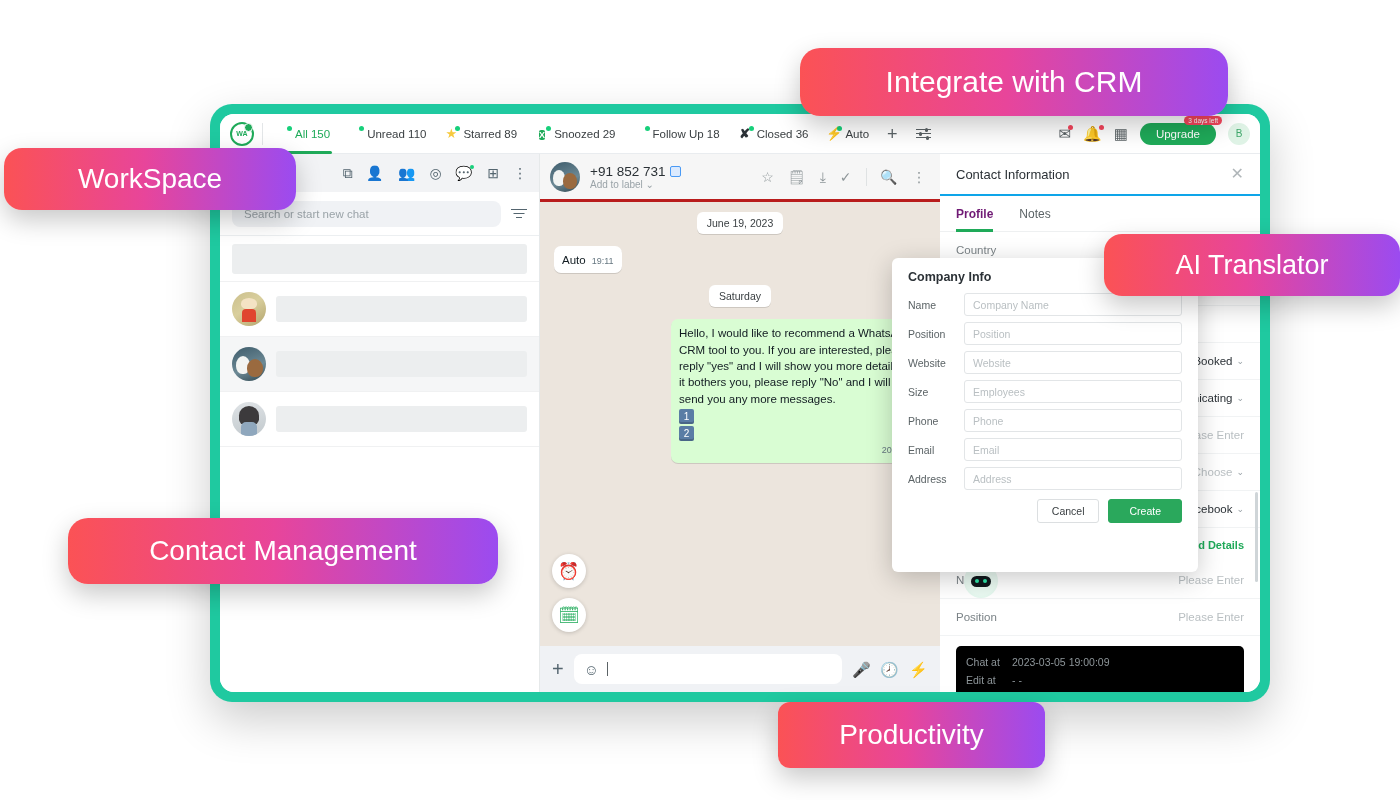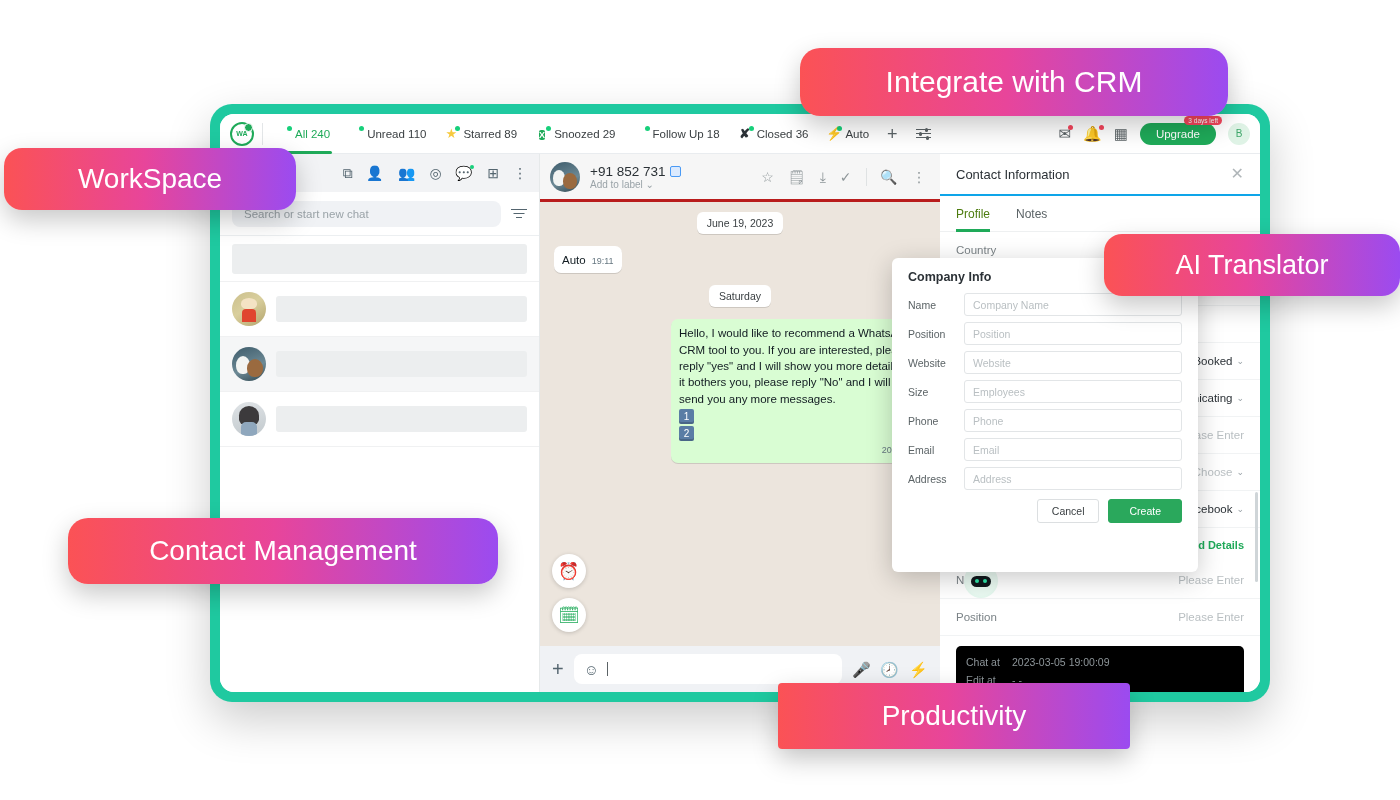--- a/index.html
+++ b/index.html
@@ -190,21 +190,21 @@
   .caret { width: 1px; height: 14px; background: #5b6366; }
   .foot-ic { color: #54656f; font-size: 15px; cursor: pointer; line-height: 1; }
 
   
   .rpanel { width: 320px; height: 538px; background: #fff; display: flex; flex-direction: column; position: relative; }
   .rp-head { height: 42px; display: flex; align-items: center; padding: 0 16px; border-bottom: 2px solid #0ea5e9; }
   .rp-title { font-size: 13px; color: #2b3136; }
   .rp-x { margin-left: auto; color: #b0b6b9; font-size: 16px; cursor: pointer; line-height: 1; }
   .rp-tabs { height: 36px; display: flex; align-items: center; gap: 26px; padding: 0 16px; border-bottom: 1px solid #eef0f1; }
   .rp-tab { font-size: 12px; color: #5b6366; height: 36px; display: flex; align-items: center; position: relative; cursor: pointer; }
-  .rp-tab.active { color: #4d7c0f; }
+  .rp-tab.active { color: #701a75; font-weight: bold; }
   .rp-tab.active::after { content: ""; position: absolute; left: 0; right: 0; bottom: 0; height: 2.5px; background: #1faa59; }
   .rp-scroll { flex: 1; overflow: hidden; position: relative; }
   .rp-row { height: 37px; display: flex; align-items: center; padding: 0 16px; border-bottom: 1px solid #f1f3f4; font-size: 11.5px; }
   .rp-k { color: #7b8387; }
   .rp-v { margin-left: auto; color: #2b3136; display: flex; align-items: center; gap: 4px; }
   .rp-v.ph { color: #b9bfc2; }
   .chev { font-size: 9px; color: #9aa3a8; }
   .rp-sec { height: 34px; display: flex; align-items: center; padding: 0 16px; font-size: 11.5px; color: #2b3136; font-weight: bold; }
   .rp-add { margin-left: auto; color: #1faa59; font-size: 11px; font-weight: bold; cursor: pointer; }
   .rp-bot { padding: 0 16px; }
@@ -248,40 +248,40 @@
     position: absolute; border-radius: 16px; color: #fff;
     background: linear-gradient(90deg, #fb5255 0%, #e8459a 48%, #9b4bf0 100%);
     display: flex; align-items: center; justify-content: center;
     box-shadow: 0 10px 26px rgba(0,0,0,.22);
     font-weight: normal; white-space: nowrap;
   }
   #lbl-workspace   { left: 4px;   top: 148px; width: 292px; height: 62px; font-size: 28px; border-radius: 18px; }
   #lbl-crm         { left: 800px; top: 48px;  width: 428px; height: 68px; font-size: 30px; border-radius: 20px; }
   #lbl-ai          { left: 1104px;top: 234px; width: 296px; height: 62px; font-size: 27px; border-radius: 18px; }
   #lbl-contact     { left: 68px;  top: 518px; width: 430px; height: 66px; font-size: 28px; border-radius: 20px; }
-  #lbl-prod        { left: 778px; top: 683px; width: 352px; height: 66px; font-size: 28px; border-radius: 4px; }
+  #lbl-prod        { left: 778px; top: 702px; width: 267px; height: 66px; font-size: 28px; border-radius: 12px; }
 </style>
 </head>
 <body>
 
 <div id="stage">
 
   <div class="frame">
     <div class="frame-inner">
 
       <div class="topnav">
         <div class="logo">
           <span>WA</span>
         </div>
         <div class="nav-div"></div>
 
         <div class="navtabs">
           <div class="navtab active">
             <span class="tab-ico"><span class="ico-all"></span><span class="dot"></span></span>
-            <span>All 240</span>
+            <span>All 150</span>
           </div>
           <div class="navtab">
             <span class="tab-ico"><span class="ico-unread"></span><span class="dot"></span></span>
             <span>Unread 110</span>
           </div>
           <div class="navtab">
             <span class="tab-ico ico-star">★<span class="dot"></span></span>
             <span>Starred 89</span>
           </div>
           <div class="navtab">

